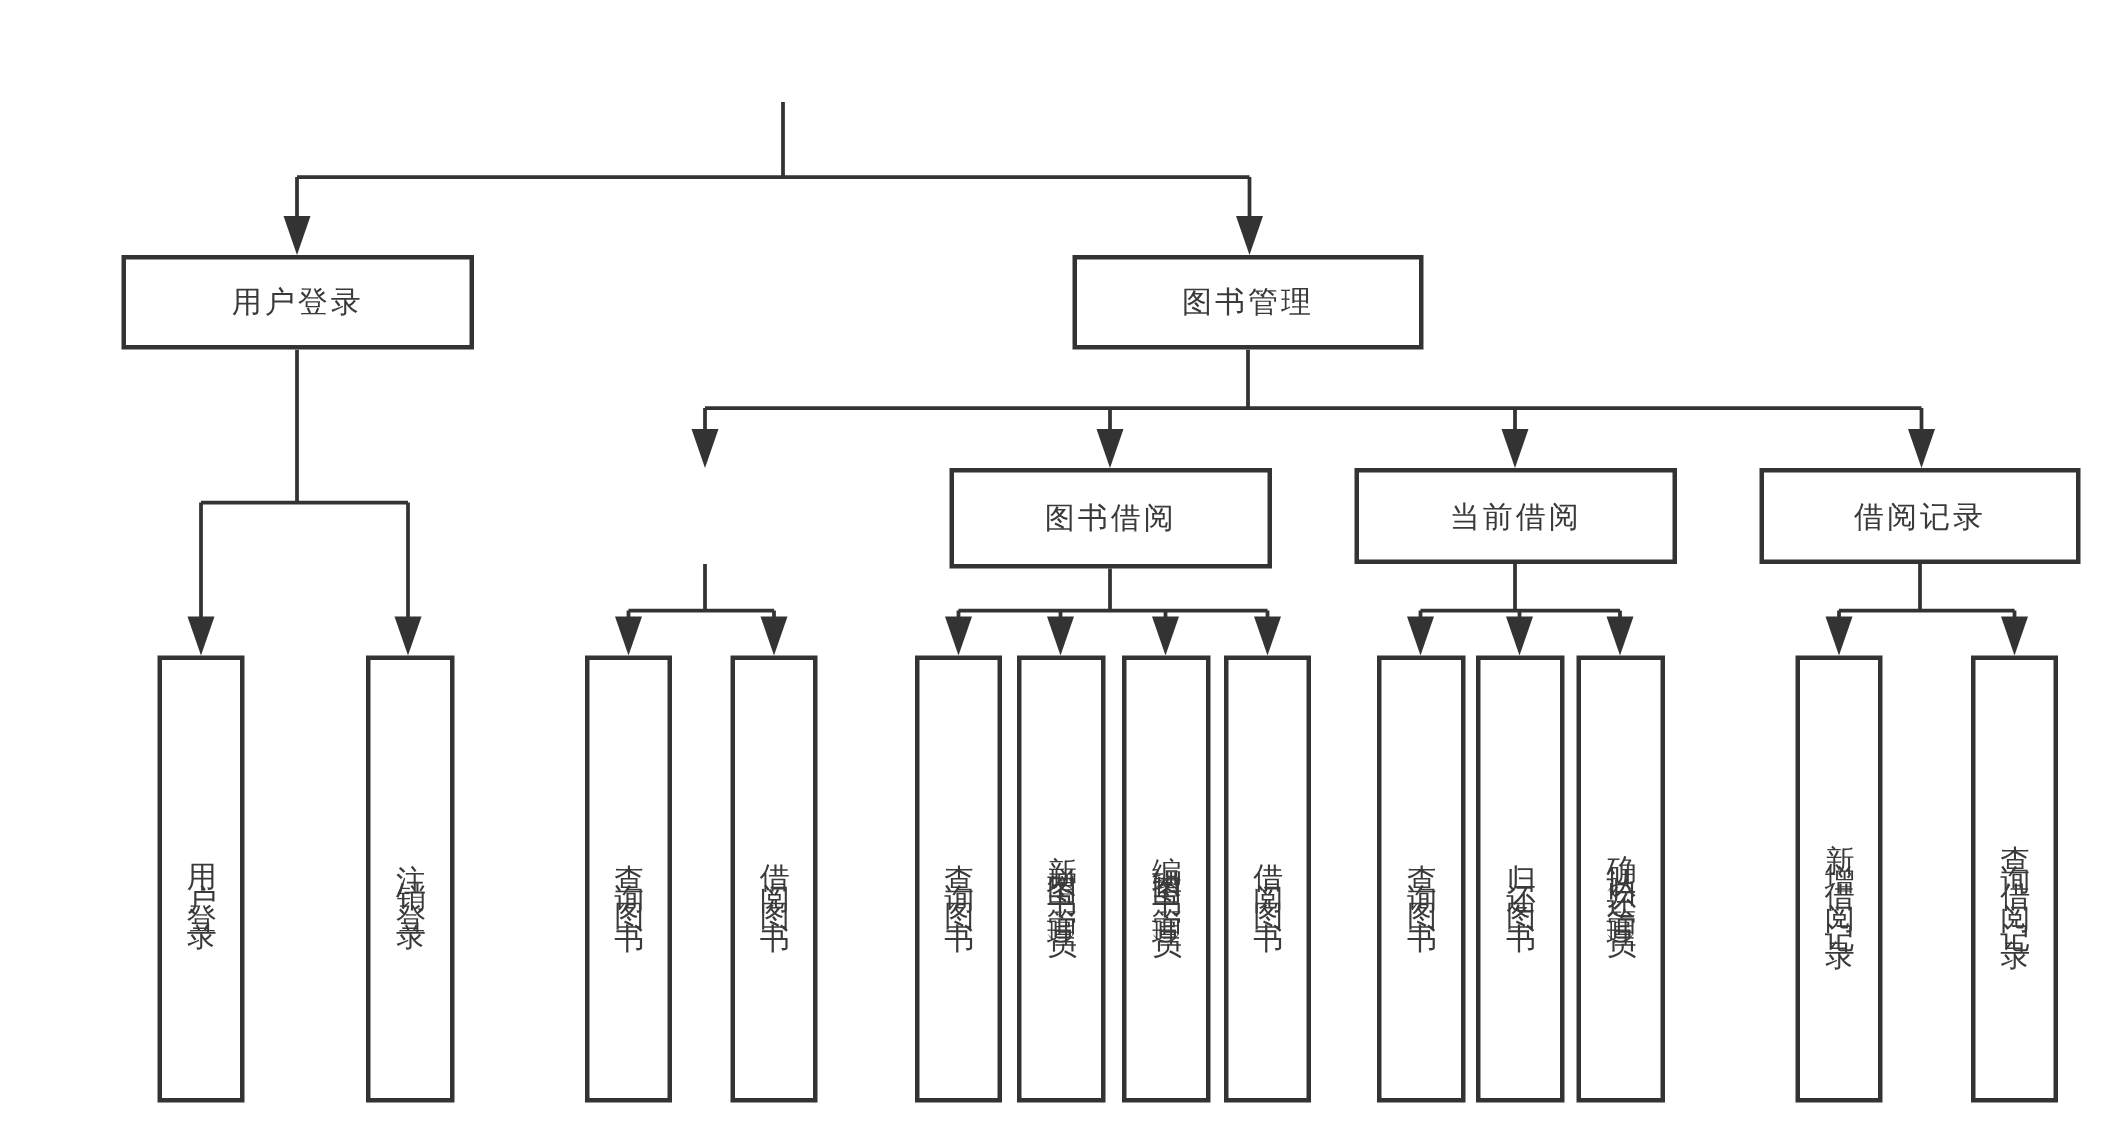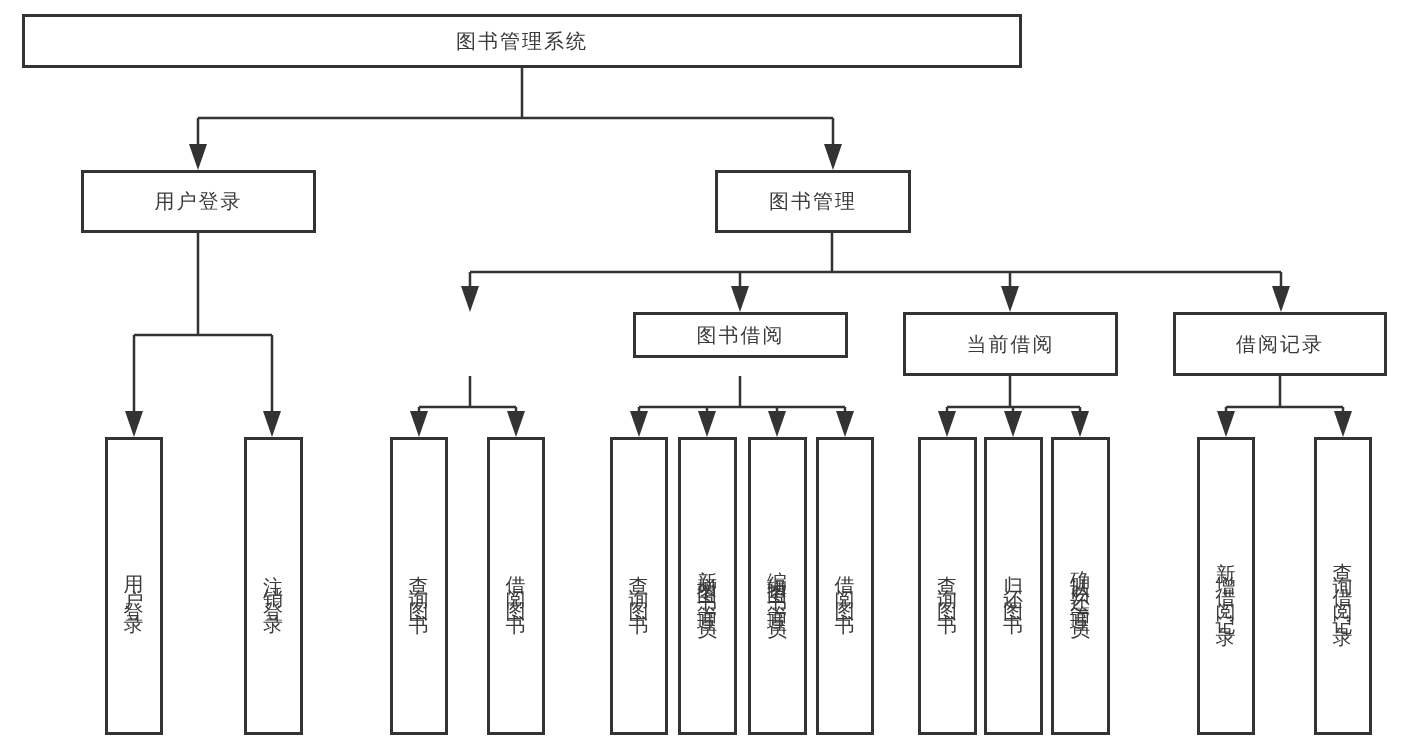--- a/index.html
+++ b/index.html
@@ -85,32 +85,29 @@
       <polygon points="768,411 786,411 777,437"></polygon>
       <polygon points="836,411 854,411 845,437"></polygon>
       <polygon points="938,411 956,411 947,437"></polygon>
       <polygon points="1004,411 1022,411 1013,437"></polygon>
       <polygon points="1071,411 1089,411 1080,437"></polygon>
       <polygon points="1217,411 1235,411 1226,437"></polygon>
       <polygon points="1334,411 1352,411 1343,437"></polygon>
     </g>
   </svg>
 
-  <div class="node hbox" style="left:22px;top:14px;width:1000px;height:54px">
-    <span class="lbl">图书管理系统</span>
-  </div>
 
   <div class="node hbox" style="left:81px;top:170px;width:235px;height:63px">
     <span class="lbl">用户登录</span>
   </div>
-  <div class="node hbox" style="left:715px;top:170px;width:196px;height:63px">
+  <div class="node hbox" style="left:715px;top:170px;width:234px;height:63px">
     <span class="lbl">图书管理</span>
   </div>
 
-  <div class="node hbox" style="left:633px;top:312px;width:215px;height:46px">
+  <div class="node hbox" style="left:633px;top:312px;width:215px;height:67px">
     <span class="lbl">图书借阅</span>
   </div>
   <div class="node hbox" style="left:1173px;top:312px;width:214px;height:64px">
     <span class="lbl">借阅记录</span>
   </div>
   <div class="node hbox" style="left:903px;top:312px;width:215px;height:64px">
     <span class="lbl">当前借阅</span>
   </div>
 
   <div class="node vbox" style="left:105px;top:437px;width:58px;height:298px">

